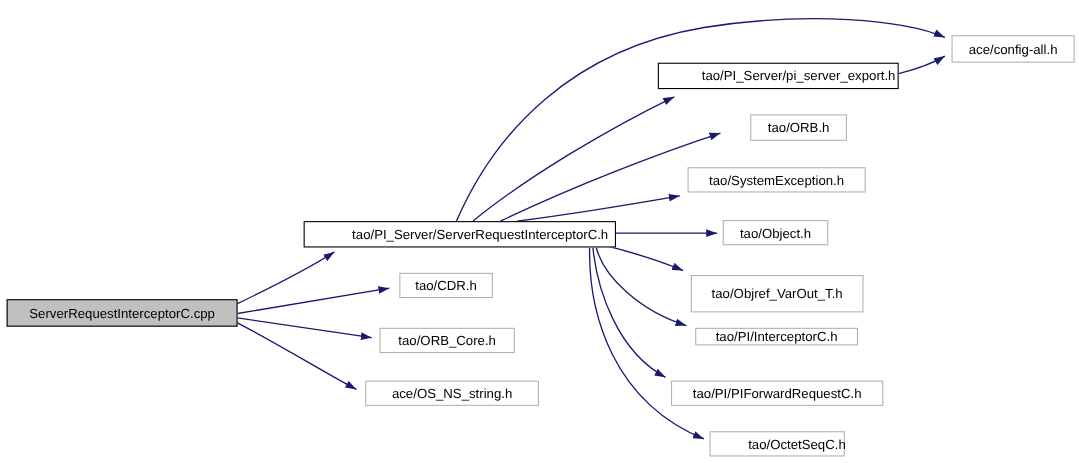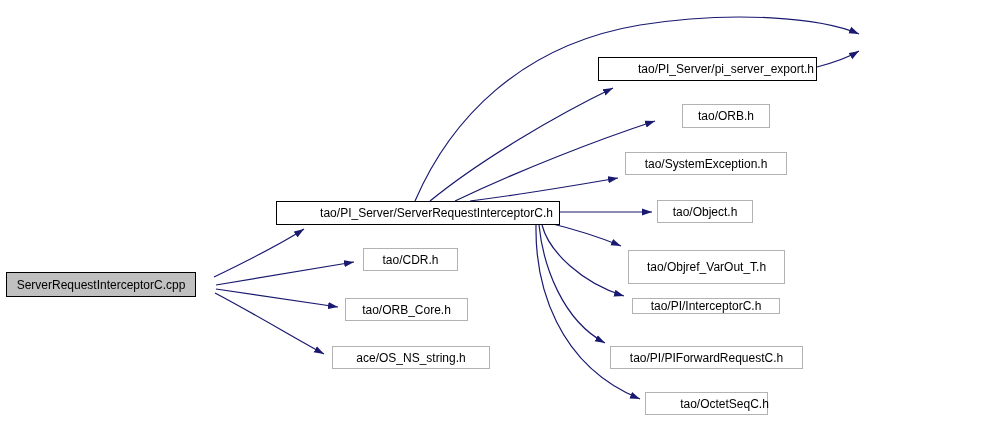--- a/index.html
+++ b/index.html
@@ -51,40 +51,41 @@
     <path class="edge" d="M 470,201 C 525,194 572,186 618,178" marker-end="url(#arrow)"></path>
     <path class="edge" d="M 548,212 L 652,212" marker-end="url(#arrow)"></path>
     <path class="edge" d="M 545,222 C 578,230 602,238 621,246" marker-end="url(#arrow)"></path>
     <path class="edge" d="M 542,225 C 549,252 582,283 624,296" marker-end="url(#arrow)"></path>
     <path class="edge" d="M 539,225 C 543,265 562,320 605,343" marker-end="url(#arrow)"></path>
     <path class="edge" d="M 536,225 C 535,285 557,365 640,399" marker-end="url(#arrow)"></path>
 
     <path class="edge" d="M 817,67 C 836,62 849,57 859,51" marker-end="url(#arrow)"></path>
   </svg>
 
-  <div class="node root" style="left:6px;top:272px;width:190px;height:25px;">ServerRequestInterceptorC.cpp</div>
+  <div class="node root" style="left:6px;top:272px;width:210px;height:25px;">ServerRequestInterceptorC.cpp</div>
 
   <div class="node linked" style="left:263px;top:201px;width:284px;height:24px;margin-left:13px;">tao/PI_Server/ServerRequestInterceptorC.h</div>
 
+  <div class="node" style="left:865px;top:32px;width:112px;height:25px;">ace/config-all.h</div>
 
   <div class="node linked" style="left:598px;top:57px;width:219px;height:24px;">tao/PI_Server/pi_server_export.h</div>
 
   <div class="node" style="left:682px;top:104px;width:88px;height:24px;">tao/ORB.h</div>
 
   <div class="node" style="left:625px;top:152px;width:162px;height:23px;">tao/SystemException.h</div>
 
   <div class="node" style="left:657px;top:200px;width:96px;height:23px;">tao/Object.h</div>
 
   <div class="node" style="left:628px;top:250px;width:157px;height:34px;">tao/Objref_VarOut_T.h</div>
 
   <div class="node" style="left:632px;top:298px;width:148px;height:16px;">tao/PI/InterceptorC.h</div>
 
   <div class="node" style="left:610px;top:346px;width:193px;height:23px;">tao/PI/PIForwardRequestC.h</div>
 
   <div class="node" style="left:645px;top:392px;width:123px;height:23px;padding-left:36px;">tao/OctetSeqC.h</div>
 
-  <div class="node" style="left:363px;top:248px;width:95px;height:23px;">tao/CDR.h</div>
+  <div class="node" style="left:363px;top:248px;width:85px;height:23px;">tao/CDR.h</div>
 
   <div class="node" style="left:345px;top:298px;width:123px;height:23px;">tao/ORB_Core.h</div>
 
   <div class="node" style="left:332px;top:346px;width:158px;height:23px;">ace/OS_NS_string.h</div>
 
 </div>
 
 </body></html>

